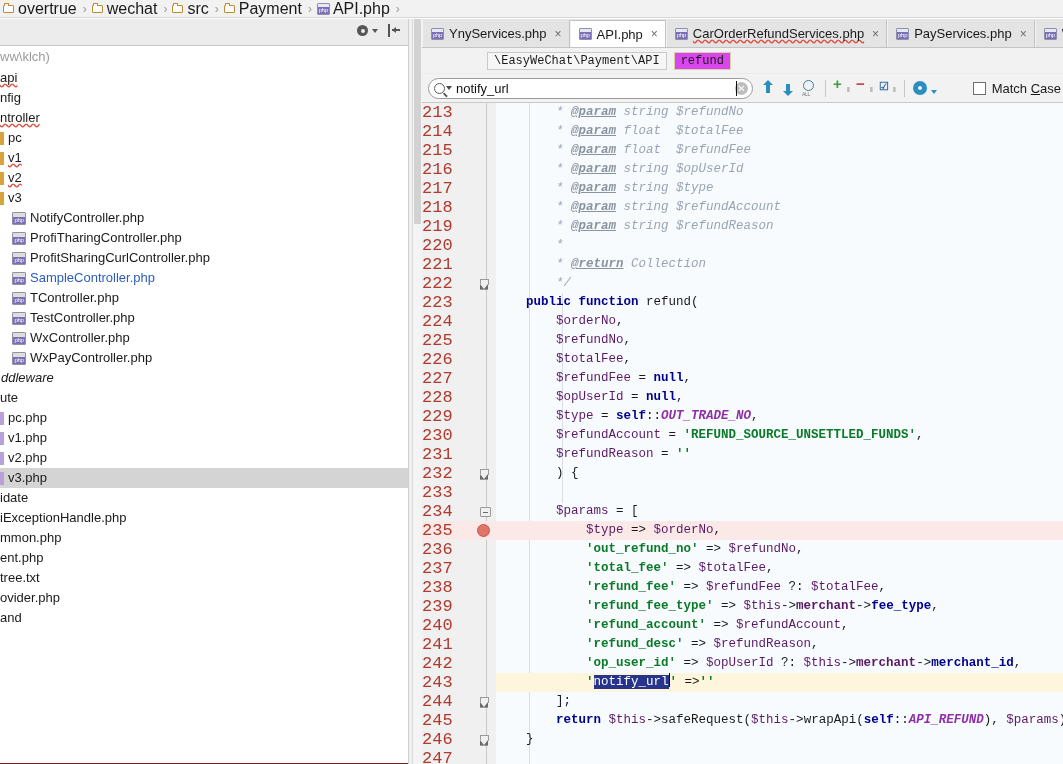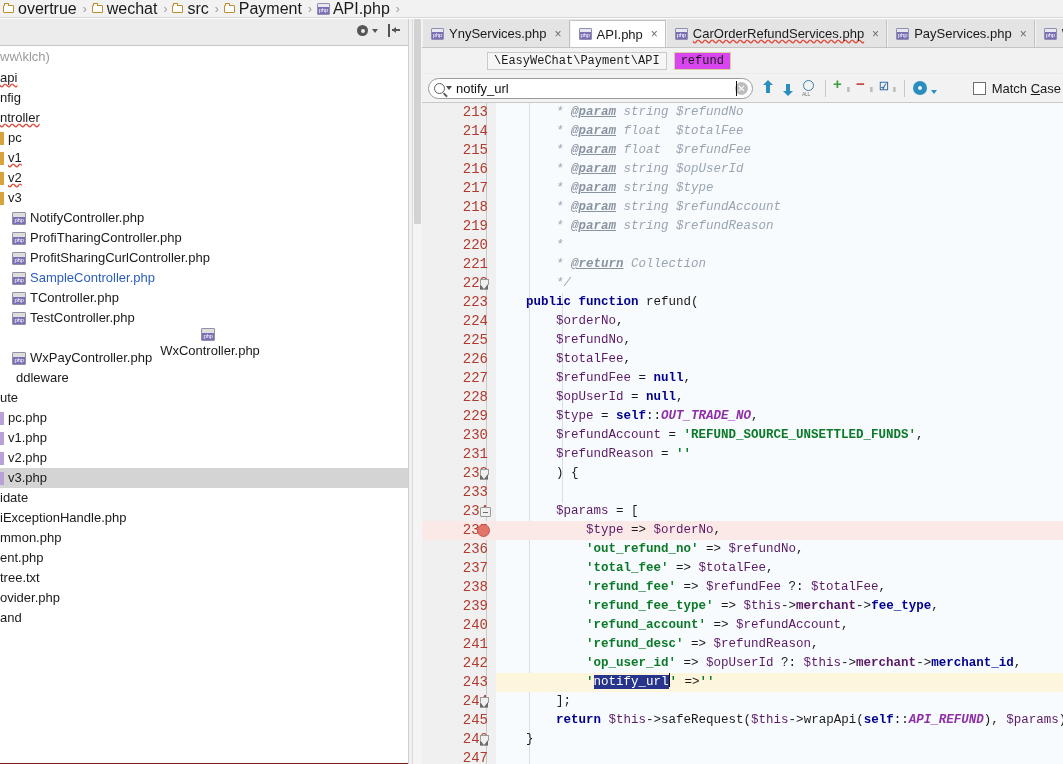--- a/index.html
+++ b/index.html
@@ -237,23 +237,23 @@
   .foldline{
     position:absolute;left:64px;top:0;width:1px;height:661px;background:#c9c9c9;
   }
   .codebody{
     position:absolute;left:74px;top:0;right:0;height:661px;background:#f8fbfe;
   }
   .indentguide{
     position:absolute;top:0;width:1px;background:#d8dfe6;
   }
   .lnum{
-    position:absolute;left:0;width:46px;text-align:right;
-    font-family:"Liberation Mono", monospace;font-size:14px;color:#b03a2e;
-    height:19px;line-height:19px;margin-left:20px;
+    position:absolute;left:0;width:46px;text-align:left;
+    font-family:"Liberation Mono", monospace;font-size:17px;color:#b03a2e;
+    height:19px;line-height:19px;
   }
   .row{position:relative;height:19px;}
   .row.hl-red{background:#fbe9e7;}
   .row.hl-red .codecell{background:#fbe9e7;}
   .row.hl-yellow .codecell{background:#fdf6dd;}
   .codecell{
     position:absolute;left:74px;right:0;height:19px;line-height:19px;
     white-space:pre;font-family:"Liberation Mono", monospace;font-size:12.5px;
     color:#000;
   }
@@ -406,33 +406,33 @@
               <span>php</span>
             </span>
             <span class="tlabel ">TController.php</span>
           </div>
           <div class="trow" style="padding-left: 12px;">
             <span class="php-small">
               <span>php</span>
             </span>
             <span class="tlabel ">TestController.php</span>
           </div>
-          <div class="trow" style="padding-left: 12px; flex-direction: column;">
+          <div class="trow" style="padding-left: 12px;">
             <span class="php-small">
               <span>php</span>
             </span>
             <span class="tlabel ">WxController.php</span>
           </div>
           <div class="trow" style="padding-left: 12px;">
             <span class="php-small">
               <span>php</span>
             </span>
             <span class="tlabel ">WxPayController.php</span>
           </div>
-          <div class="trow" style="padding-left: 16px;">
+          <div class="trow" style="padding-left: 1px; font-style: italic;">
             <span class="tlabel ">ddleware</span>
           </div>
           <div class="trow" style="padding-left: 0px;">
             <span class="tlabel ">ute</span>
           </div>
           <div class="trow" style="padding-left: 0px;">
             <span class="bar-ic"></span>
             <span class="tlabel ">pc.php</span>
           </div>
           <div class="trow" style="padding-left: 0px;">

